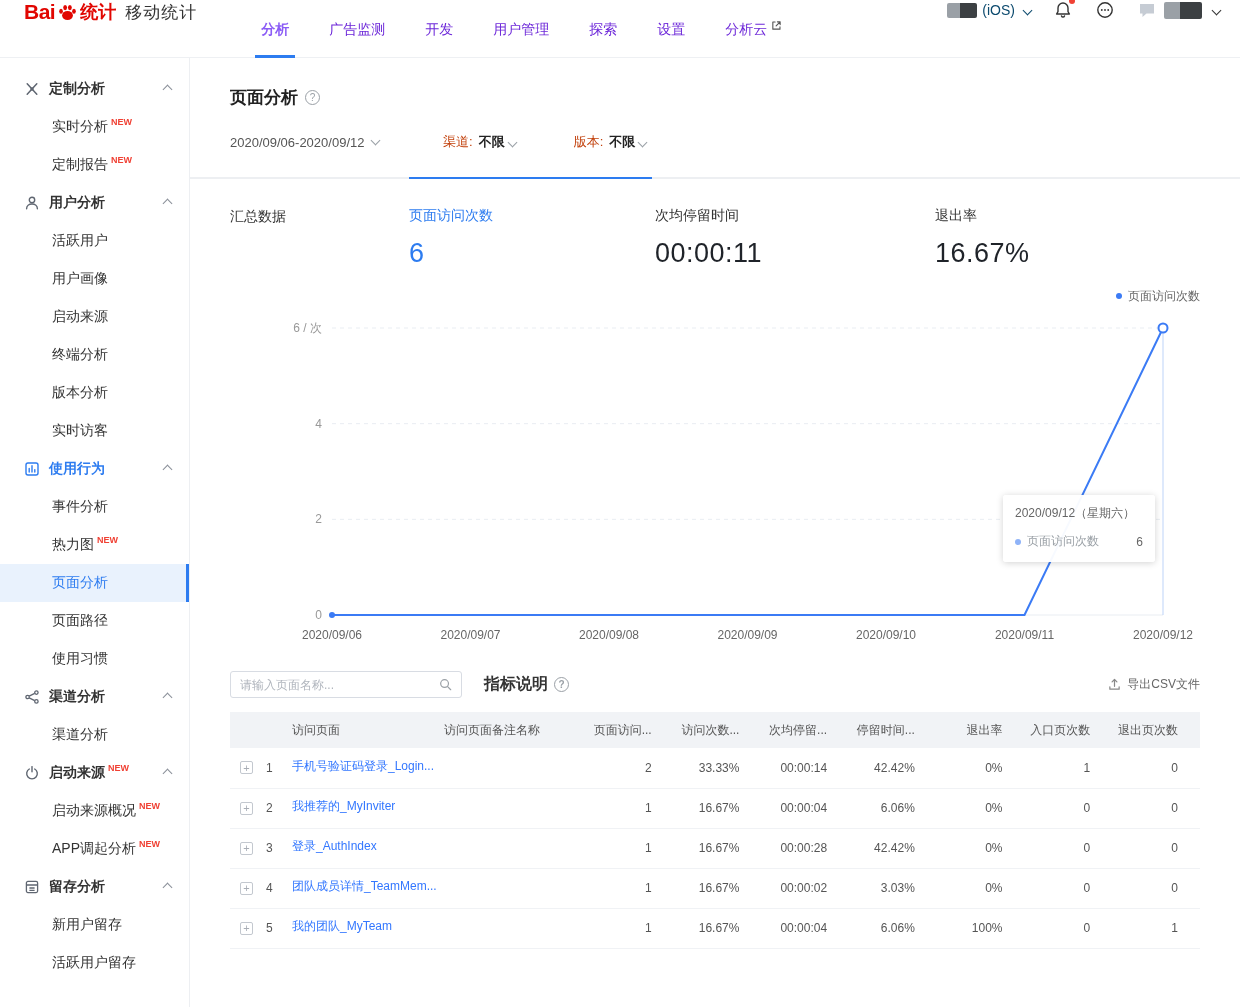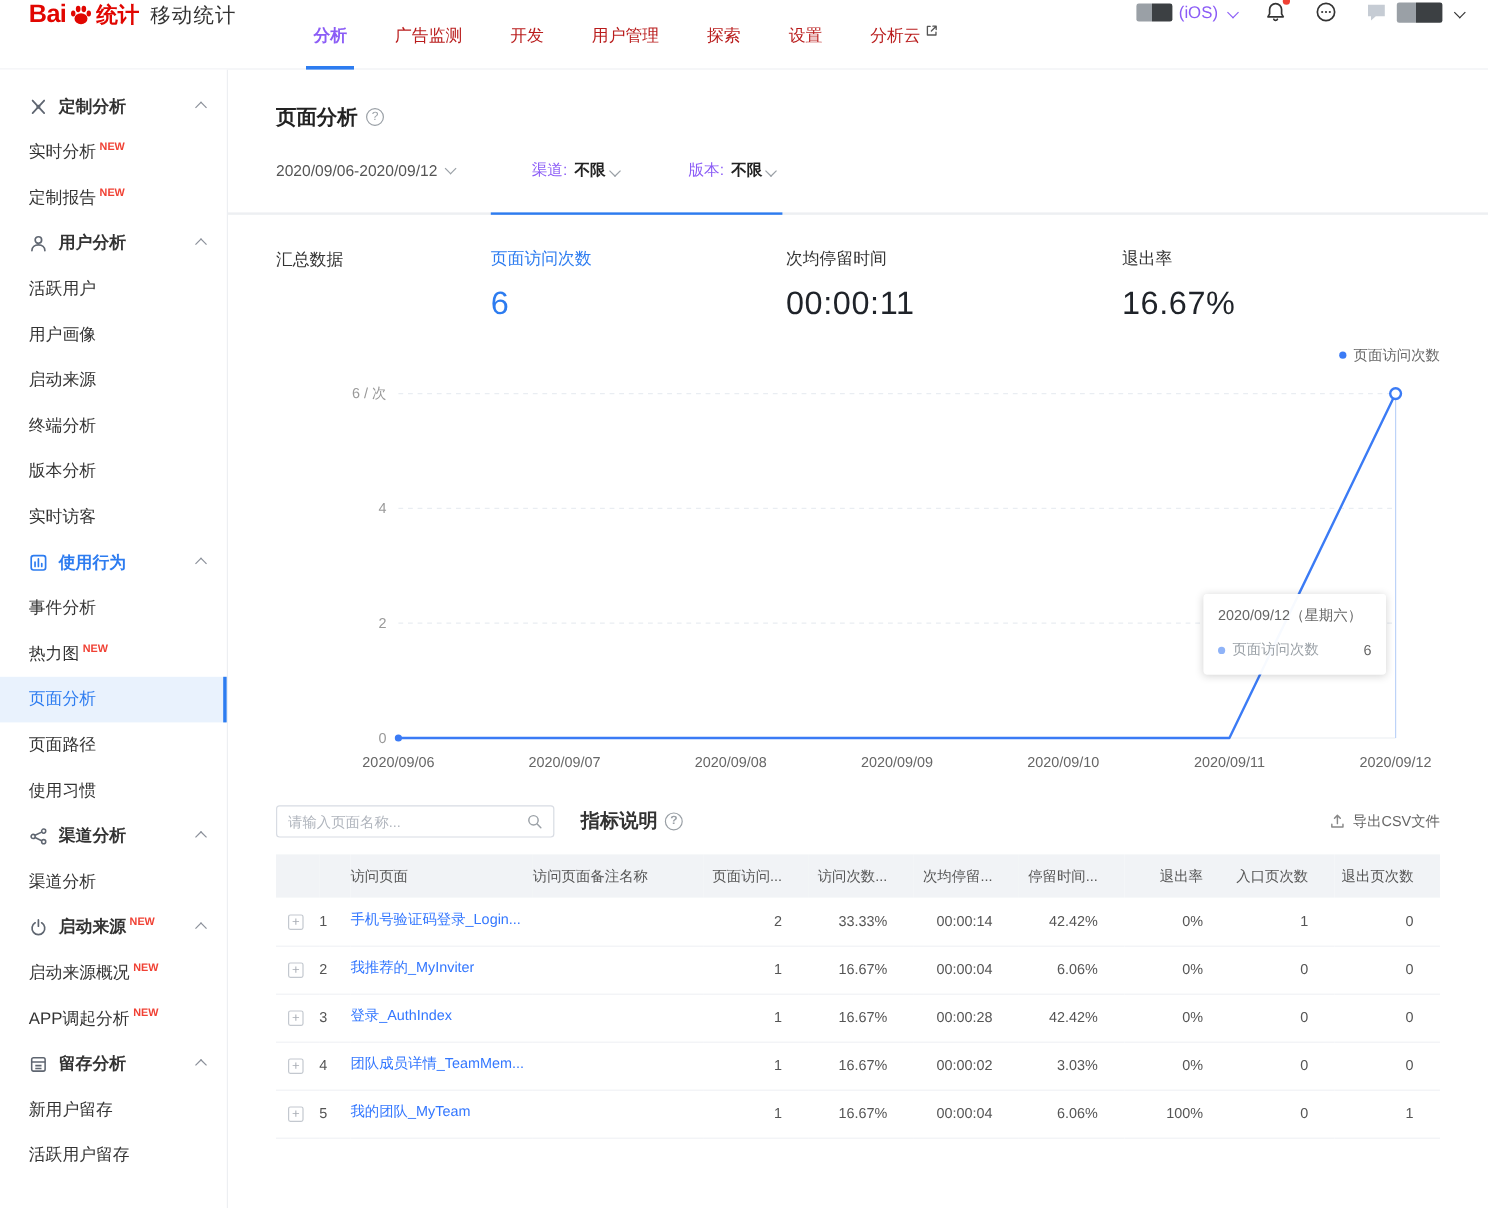--- a/index.html
+++ b/index.html
@@ -8,27 +8,27 @@
 
   
   .topbar { height:58px; display:flex; align-items:flex-start; padding:0 20px 0 24px; border-bottom:1px solid #eef0f3; }
   .logo { display:flex; align-items:center; gap:1px; cursor:pointer; }
   .logo-bai { color:#e10601; font-size:21px; font-weight:bold; letter-spacing:-0.5px; }
   .logo-paw { width:21px; height:21px; margin:0 1px; }
   .logo-tj { color:#e10601; font-size:18px; font-weight:bold; }
   .logo-suffix { color:#333; font-size:17px; margin-left:8px; letter-spacing:1px; }
 
   .topnav { display:flex; margin-left:44px; height:58px; }
-  .topnav-item { position:relative; height:58px; line-height:58px; padding:0 20px; font-size:14px; color:#b91c1c; cursor:pointer; display:flex; align-items:center; gap:4px; }
+  .topnav-item { position:relative; height:58px; line-height:58px; padding:0 20px; font-size:14px; color:#6d28d9; cursor:pointer; display:flex; align-items:center; gap:4px; }
   .topnav-item.active { color:#8b5cf6; font-weight:bold; }
   .topnav-item.active::after { content:''; position:absolute; left:14px; right:14px; bottom:0; height:3px; background:#2d7cf0; }
   .ext-icon { width:11px; height:11px; color:#555; margin-top:-8px; }
 
   .topbar-right { margin-left:auto; display:flex; align-items:center; gap:22px; }
-  .app-select { display:flex; align-items:center; gap:5px; cursor:pointer; font-size:14px; color:#8b5cf6; }
+  .app-select { display:flex; align-items:center; gap:5px; cursor:pointer; font-size:14px; color:#0c4a6e; }
   .redact { display:inline-block; height:15px; width:30px; border-radius:2px; background:linear-gradient(90deg,#9aa0a6 0 42%,#3c4043 42% 100%); }
   .redact.user { width:38px; height:17px; }
   .iconbtn { position:relative; width:20px; height:20px; cursor:pointer; color:#333; }
   .iconbtn svg { width:20px; height:20px; }
   .notif-dot { position:absolute; right:-2px; top:-2px; width:6px; height:6px; border-radius:50%; background:#f04134; }
   .user-menu { display:flex; align-items:center; gap:7px; cursor:pointer; }
   .avatar-blob { width:20px; height:20px; }
 
   .chev { display:inline-block; width:7px; height:7px; border-right:1.5px solid currentColor; border-bottom:1.5px solid currentColor; transform:rotate(45deg); margin-left:4px; vertical-align:3px; }
   .chev.up { transform:rotate(-135deg); vertical-align:-2px; }
@@ -38,35 +38,35 @@
   .layout { display:flex; height:949px; }
 
   
   .sidebar { width:190px; border-right:1px solid #edeff2; padding-top:12px; overflow:hidden; flex:none; background:#fff; }
   .sb-group { height:38px; display:flex; align-items:center; padding:0 18px 0 24px; cursor:pointer; color:#333; font-weight:bold; font-size:14px; }
   .sb-group .g-icon { width:16px; height:16px; margin-right:9px; color:#5f6671; flex:none; }
   .sb-group .g-icon svg { width:16px; height:16px; display:block; }
   .sb-group.active { color:#2d7cf0; }
   .sb-group.active .g-icon { color:#2d7cf0; }
   .sb-group .chev { margin-left:auto; color:#8a8f99; }
-  .sb-item { height:38px; display:flex; align-items:center; padding-left:24px; font-size:14px; color:#333; cursor:pointer; }
+  .sb-item { height:38px; display:flex; align-items:center; padding-left:52px; font-size:14px; color:#333; cursor:pointer; }
   .sb-item.selected { background:#e9f2fd; color:#2d7cf0; border-right:3px solid #2d7cf0; }
   .new-badge { color:#f04134; font-size:9px; font-weight:bold; margin-left:3px; transform:translateY(-5px); display:inline-block; letter-spacing:0; }
 
   
   .content { flex:1; padding:0 40px; position:relative; overflow:hidden; }
   .page-head { margin-top:28px; display:flex; align-items:center; gap:7px; }
   .page-title { font-size:17px; font-weight:bold; color:#222; }
   .qmark { width:15px; height:15px; border:1px solid #9aa0a6; border-radius:50%; color:#9aa0a6; font-size:10px; display:inline-flex; align-items:center; justify-content:center; cursor:pointer; }
   .qmark::before { content:'?'; }
 
   .filters { margin-top:24px; display:flex; align-items:center; font-size:13px; color:#555; }
   .date-filter { cursor:pointer; margin-right:64px; color:#555;text-align:right; }
   .filter-group { display:flex; align-items:center; margin-right:58px; cursor:pointer; }
-  .filter-label { color:#8b5cf6; margin-right:6px; }
+  .filter-label { color:#c2410c; margin-right:6px; }
   .filter-value { color:#222; font-weight:bold; }
 
   .tab-divider { margin:26px -40px 0; height:2px; background:#edeff2; position:relative; }
   .tab-active-bar { position:absolute; left:219px; top:0; width:243px; height:2px; background:#2d7cf0; }
 
   .summary { display:flex; margin-top:28px; }
   .summary-label { width:179px; font-size:14px; color:#333; padding-top:1px; }
   .metric { cursor:pointer; }
   .metric.m1 { width:246px; } .metric.m2 { width:280px; }
   .metric-name { font-size:14px; color:#333; }

